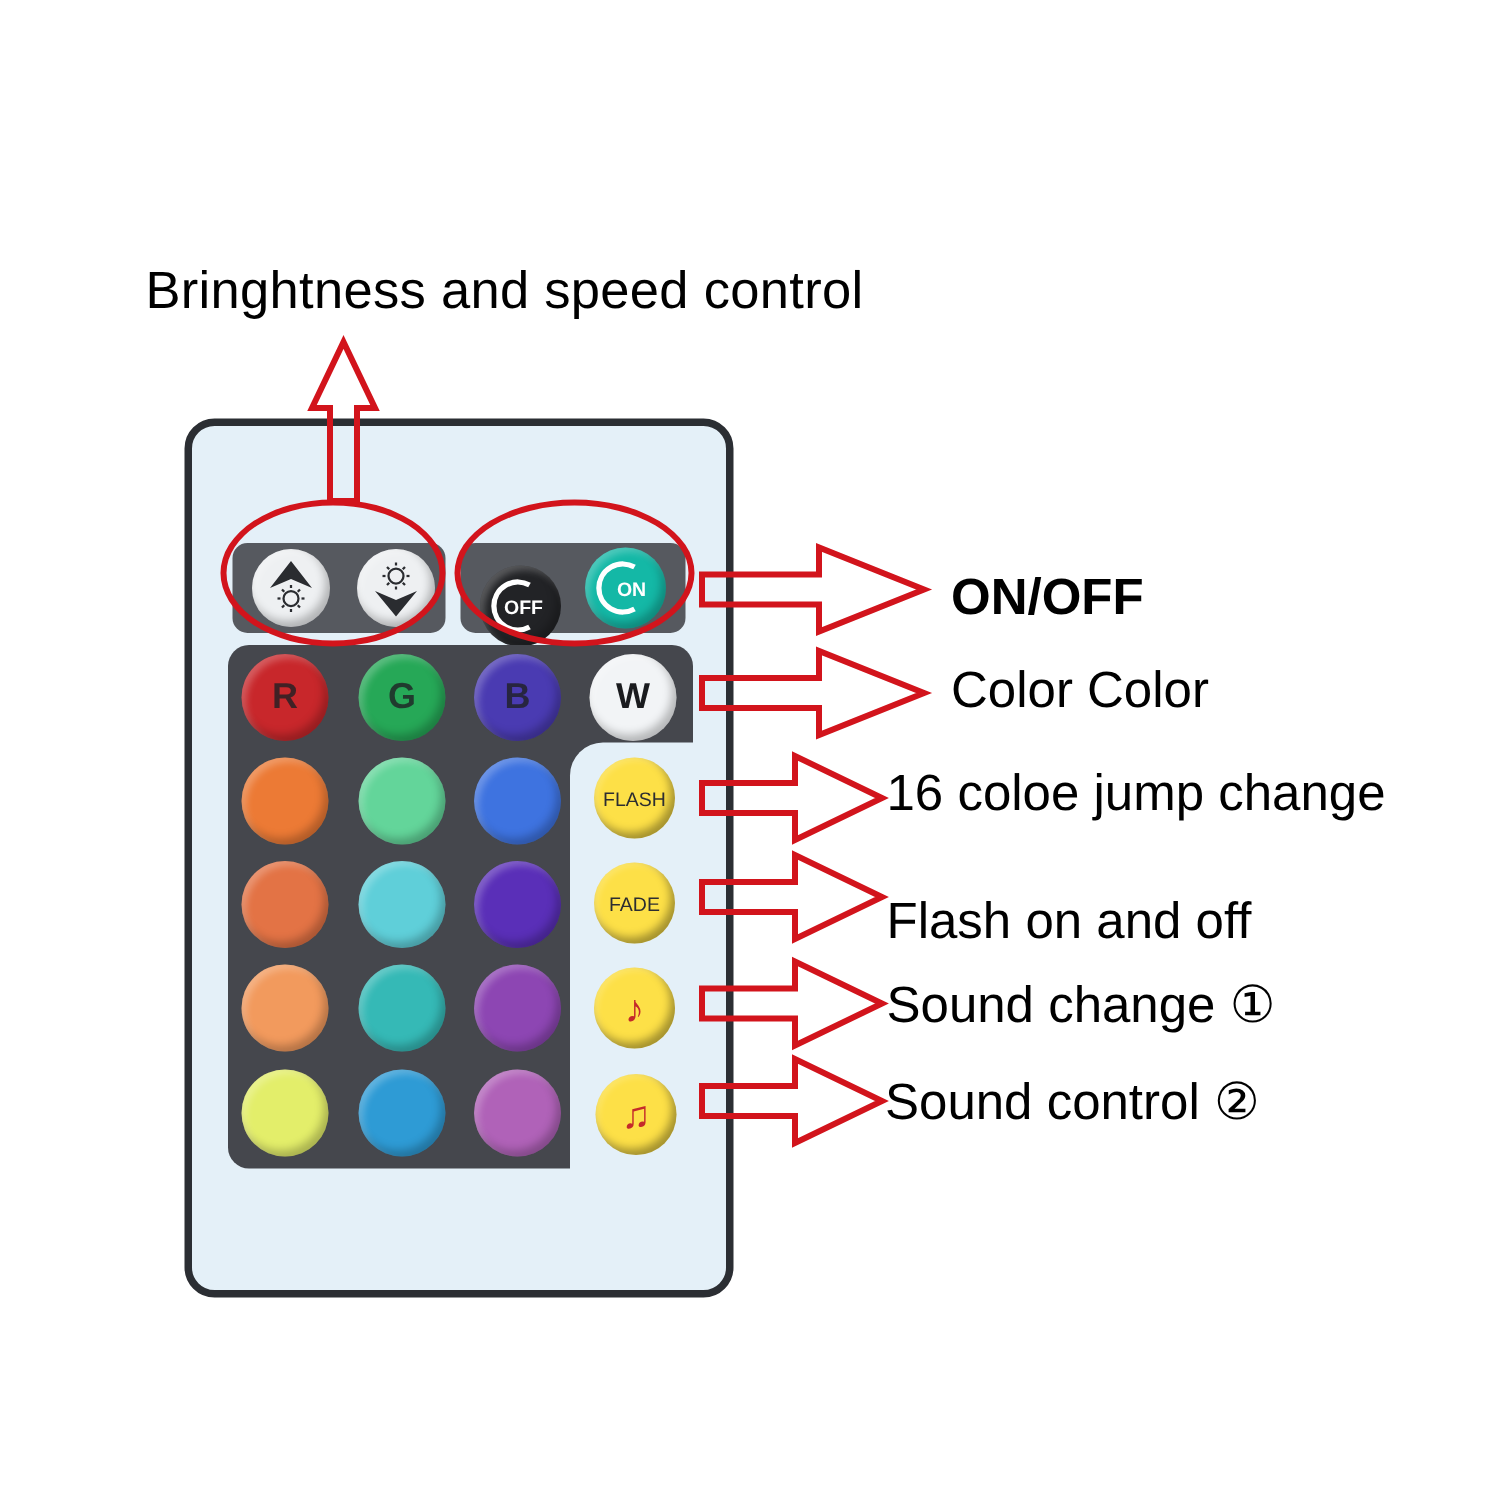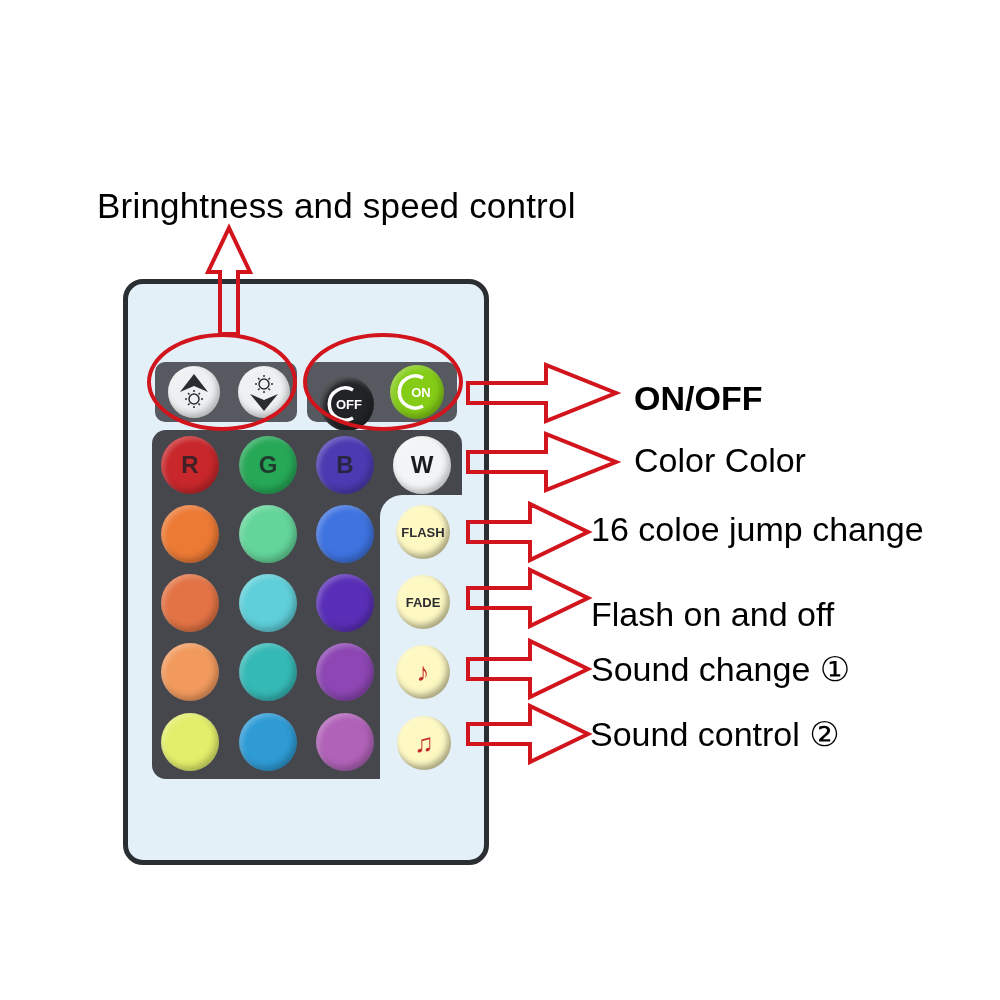--- a/index.html
+++ b/index.html
@@ -1,25 +1,25 @@
 <!DOCTYPE html>
 <html><head>
 <meta charset="utf-8">
 <style>
   html, body { margin: 0; padding: 0; }
   body { width: 1000px; height: 1000px; background: #ffffff; position: relative; overflow: hidden; font-family: "Liberation Sans", sans-serif; }
   .abs { position: absolute; }
-  .title { left: 97px; top: 186px; font-size: 35px; color: #000; white-space: nowrap; letter-spacing: 0.2px; }
+  .title { left: 97px; top: 174px; font-size: 35px; color: #000; white-space: nowrap; letter-spacing: 0.2px; }
   .remote { left: 123px; top: 279px; width: 366px; height: 586px; border: 5px solid #2b2e33; border-radius: 20px; background: #e4f0f8; box-sizing: border-box; }
   .top-panel { background: #56595f; border-radius: 10px; }
   .main-panel { left: 152px; top: 430px; width: 310px; height: 349px; background: #45474d; border-radius: 14px; }
   .cutout { left: 380px; top: 495px; width: 90px; height: 290px; background: #e4f0f8; border-top-left-radius: 22px; }
   .btn { position: absolute; border-radius: 50%; box-shadow: inset -3px -4px 6px rgba(0,0,0,0.25), inset 3px 3px 5px rgba(255,255,255,0.25); display: flex; align-items: center; justify-content: center; font-weight: bold; }
   .cbtn { width: 58px; height: 58px; }
-  .fbtn { width: 54px; height: 54px; background: #fef9c3; color: #2c2d31; font-size: 13px; font-weight: bold; box-shadow: inset -3px -4px 6px rgba(0,0,0,0.35), inset 2px 2px 4px rgba(255,255,255,0.2); }
+  .fbtn { width: 54px; height: 54px; background: #fde047; color: #2c2d31; font-size: 13px; font-weight: normal; box-shadow: inset -3px -4px 6px rgba(0,0,0,0.35), inset 2px 2px 4px rgba(255,255,255,0.2); }
   .letter { font-size: 24px; color: #1f2024; opacity: 0.8; }
   .label { font-size: 34px; color: #000; white-space: nowrap; }
   .ellipse { border: 4px solid #d2141c; border-radius: 50%; box-sizing: border-box; }
   svg { overflow: visible; }
 </style>
 </head>
 <body>
 
 <div class="abs title">Bringhtness and speed control</div>
 
@@ -60,21 +60,21 @@
     <path d="M6 22 L20 28 L34 22 L20 39 Z" fill="#2a2c30"></path>
   </svg>
 </div>
 
 <div class="btn" style="left:320px;top:377px;width:54px;height:54px;background:#222326;color:#fff;">
   <svg width="48" height="48" viewBox="0 0 48 48">
     <path d="M30 10 A16 16 0 1 0 30 38" fill="none" stroke="#fff" stroke-width="3.5"></path>
     <text x="26" y="29" font-family="Liberation Sans, sans-serif" font-size="13" font-weight="bold" fill="#fff" text-anchor="middle">OFF</text>
   </svg>
 </div>
-<div class="btn" style="left:390px;top:365px;width:54px;height:54px;background:#84cc16;">
+<div class="btn" style="left:390px;top:365px;width:54px;height:54px;background:#14b8a6;">
   <svg width="48" height="48" viewBox="0 0 48 48">
     <path d="M30 10 A16 16 0 1 0 30 38" fill="none" stroke="#fff" stroke-width="3.5"></path>
     <text x="28" y="29" font-family="Liberation Sans, sans-serif" font-size="13" font-weight="bold" fill="#fff" text-anchor="middle">ON</text>
   </svg>
 </div>
 
 <div class="abs main-panel"></div>
 <div class="abs cutout"></div>
 
 <div class="btn cbtn" style="left:161px;top:436px;background:#c8272b;">

